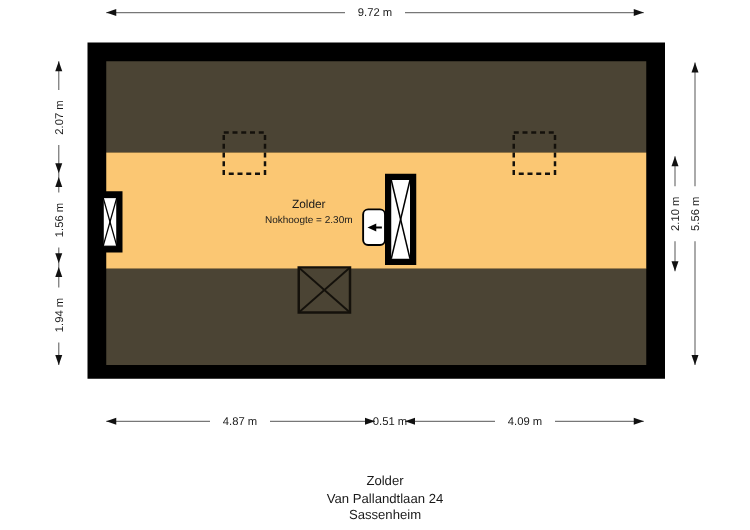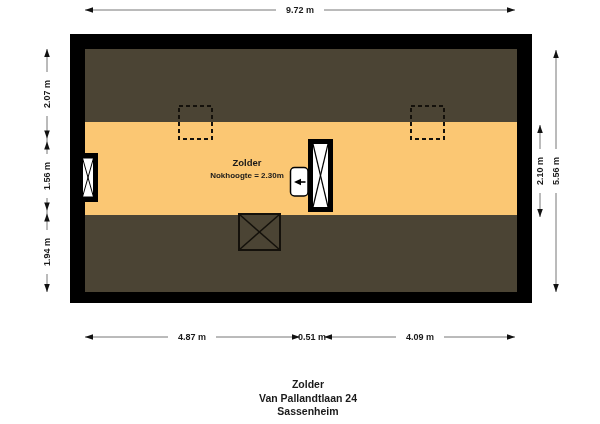--- a/index.html
+++ b/index.html
@@ -1,17 +1,17 @@
 <!DOCTYPE html>
 <html><head>
 <meta charset="utf-8">
 <style>
   html,body{margin:0;padding:0;background:#ffffff;}
   .stage{position:relative;width:600px;height:424px;background:#ffffff;overflow:hidden;
-         font-family:"Liberation Sans",sans-serif;font-weight:bold;}
+         font-family:"Liberation Sans",sans-serif;}
   svg{display:block;}
   text{font-family:"Liberation Sans",sans-serif;fill:#1a1a1a;}
   .dim-label{font-size:9px;}
   .room-label{font-size:9.5px;}
   .room-note{font-size:8px;}
   .caption-line{font-size:10.5px;}
 </style>
 </head>
 <body>
 

